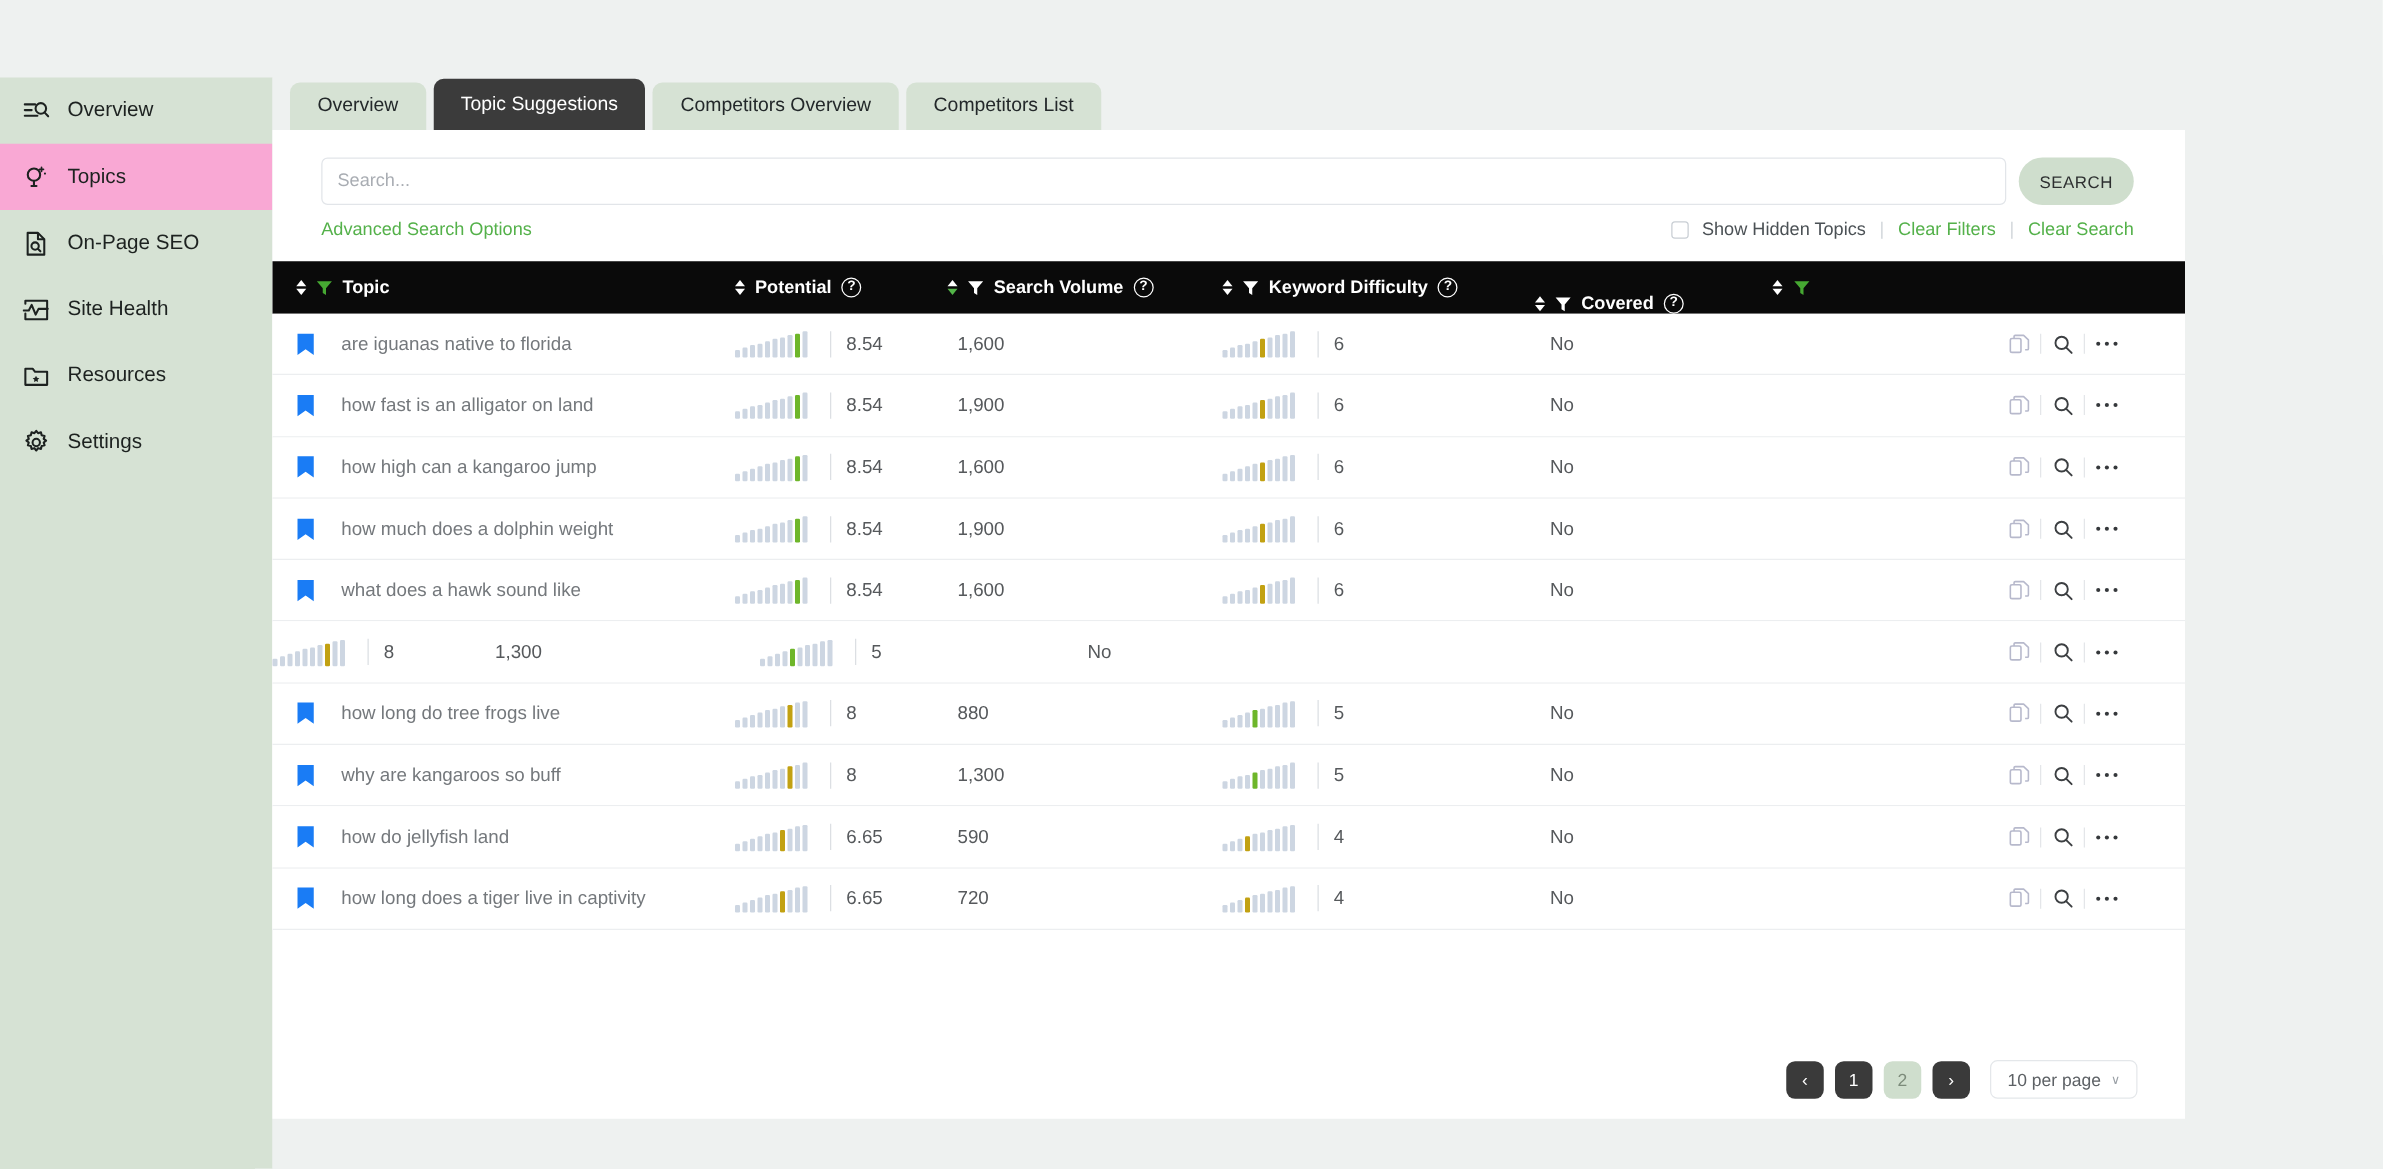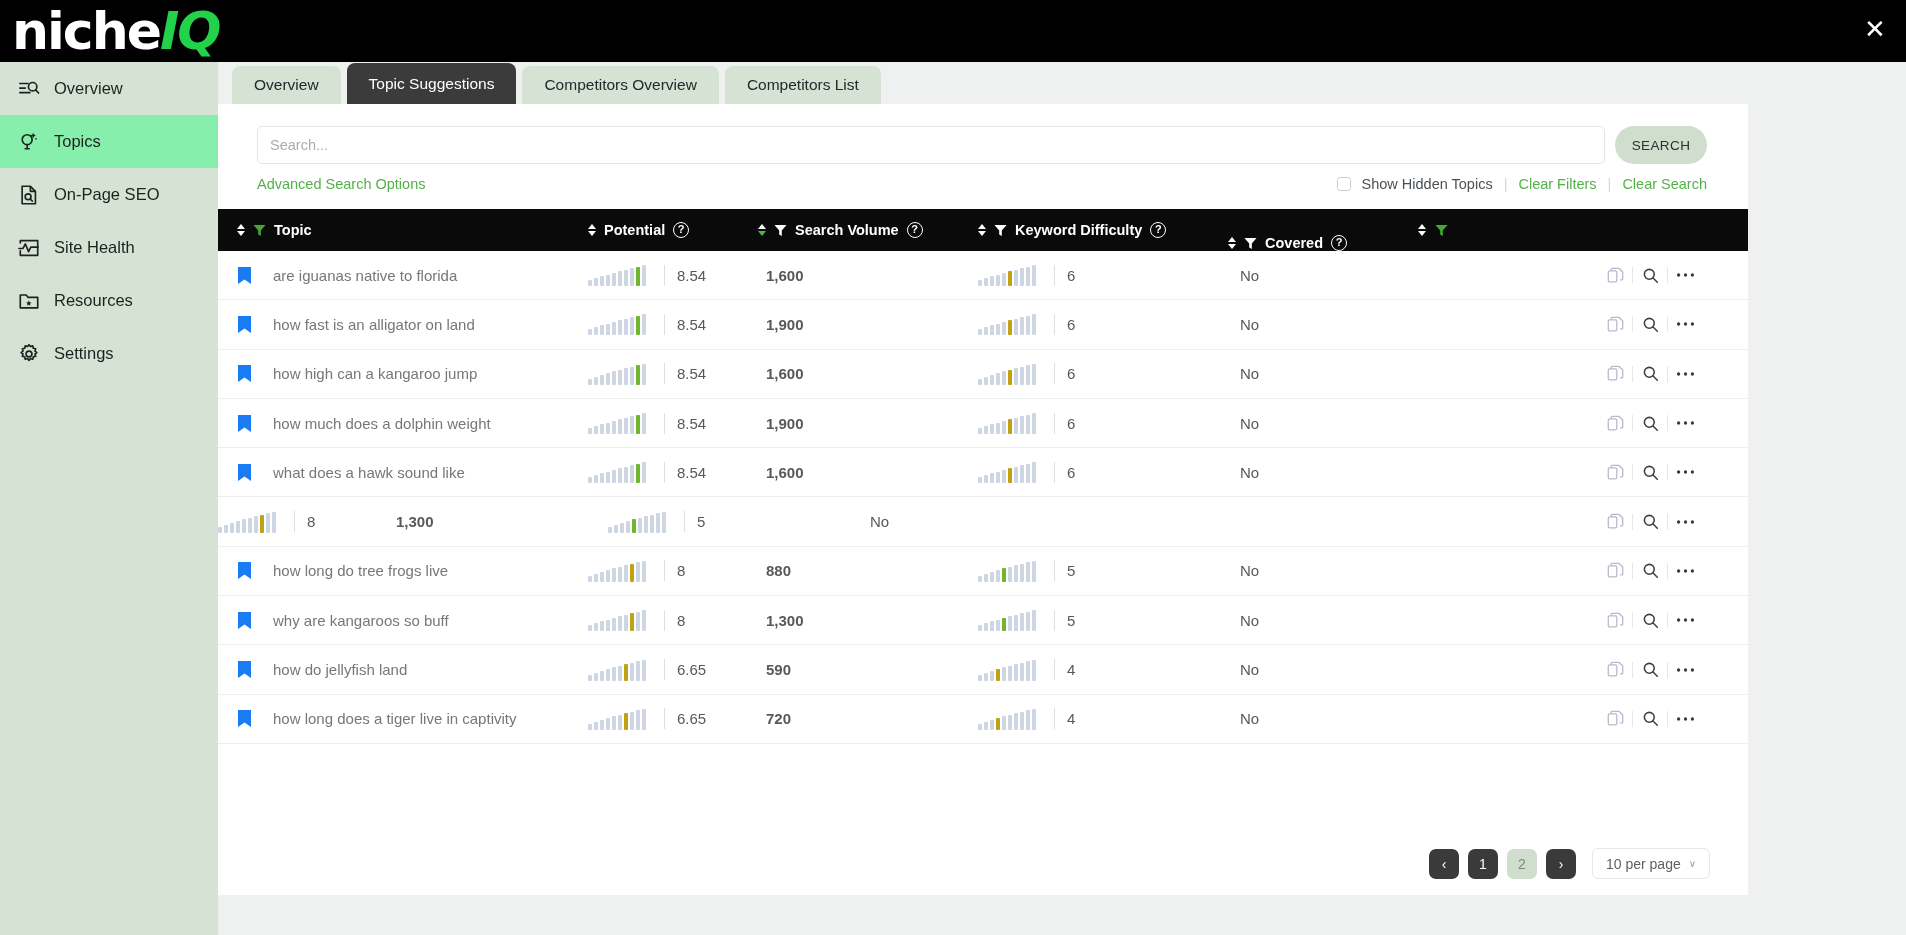--- a/index.html
+++ b/index.html
@@ -33,21 +33,21 @@
   
   .sidebar {
     position: absolute; left: 0; top: 62px; width: 218px; height: 873px;
     background: #d6e2d4;
   }
   .nav-item {
     display: flex; align-items: center; height: 53px;
     padding-left: 18px; gap: 14px; cursor: pointer;
     color: #1d2220; font-size: 16.5px;
   }
-  .nav-item.active { background: #86efac; }
+  .nav-item.active { background: #f9a8d4; }
   .nav-icon { width: 22px; height: 22px; flex: 0 0 22px; display:block; }
   .nav-icon svg { display:block; }
 
   
   .main {
     position: absolute; left: 218px; top: 62px;
     width: 1688px; height: 873px;
     background: #eef1f0;
   }
 
@@ -134,21 +134,21 @@
   }
 
   .trow {
     display: flex; align-items: center; height: 49.3px;
     border-bottom: 1px solid #eceef0; background: #fff; font-size: 15px;
     color: #56595c;
   }
   .td { display: flex; align-items: center; height: 100%; }
   .td-topic   { width: 370px; padding-left: 19px; gap: 21px; }
   .td-pot     { width: 170px; gap: 12px; }
-  .td-vol     { width: 220px; padding-left: 8px; font-weight: bold; }
+  .td-vol     { width: 220px; padding-left: 8px; }
   .td-kd      { width: 250px; gap: 12px; }
   .td-cov     { width: 190px; padding-left: 12px; }
   .td-act     { flex: 1 1 auto; display: flex; align-items: center;
                 justify-content: flex-end; gap: 0px; padding-right: 46px; }
 
   .bookmark { width: 15px; height: 19px; flex: 0 0 15px; display:block; }
   .topic-text { color: #74787c; font-size: 15px; }
 
   .bars { display: flex; align-items: flex-end; gap: 1.6px; height: 22px; width: 64px; }
   .bars span { width: 4.4px; background: #cdd6e2; border-radius: 1px; display:block; }
@@ -179,26 +179,20 @@
     display: flex; align-items: center; justify-content: center; gap: 8px;
     font-size: 14px; color: #5d6165; cursor: pointer;
   }
   .caret { font-size: 10px; color: #9aa0a6; }
 </style>
 </head>
 <body>
 
 <div class="app">
 
-  <div class="topbar">
-    <div class="logo">
-      <span class="w">niche</span><span class="g">IQ</span>
-    </div>
-    <div class="close-btn">✕</div>
-  </div>
 
   <div class="sidebar">
 
     <div class="nav-item">
       <span class="nav-icon">
         <svg viewBox="0 0 24 24" width="22" height="22" fill="none" stroke="#1d2220" stroke-width="1.8" stroke-linecap="round">
           <line x1="2" y1="6" x2="11" y2="6"></line>
             <line x1="2" y1="11" x2="8" y2="11"></line>
             <line x1="2" y1="16" x2="13" y2="16"></line>
           <circle cx="16" cy="9.5" r="4.6"></circle>

